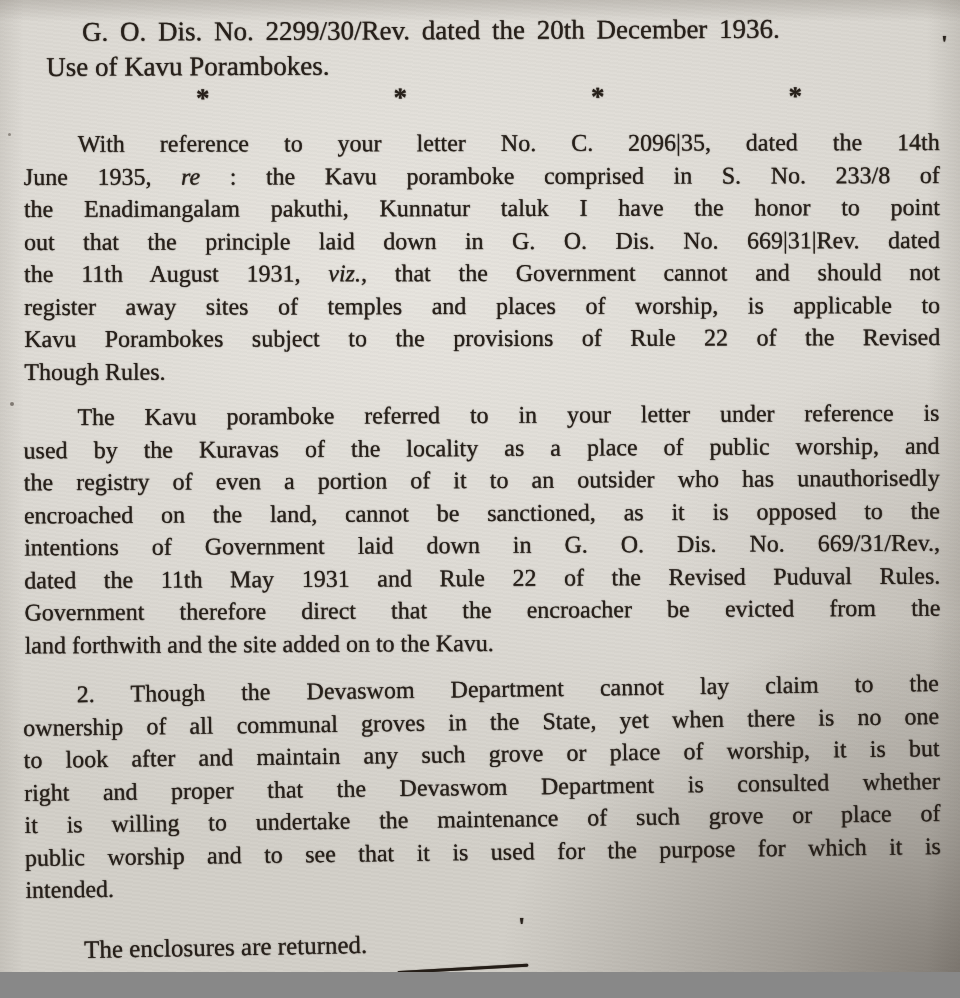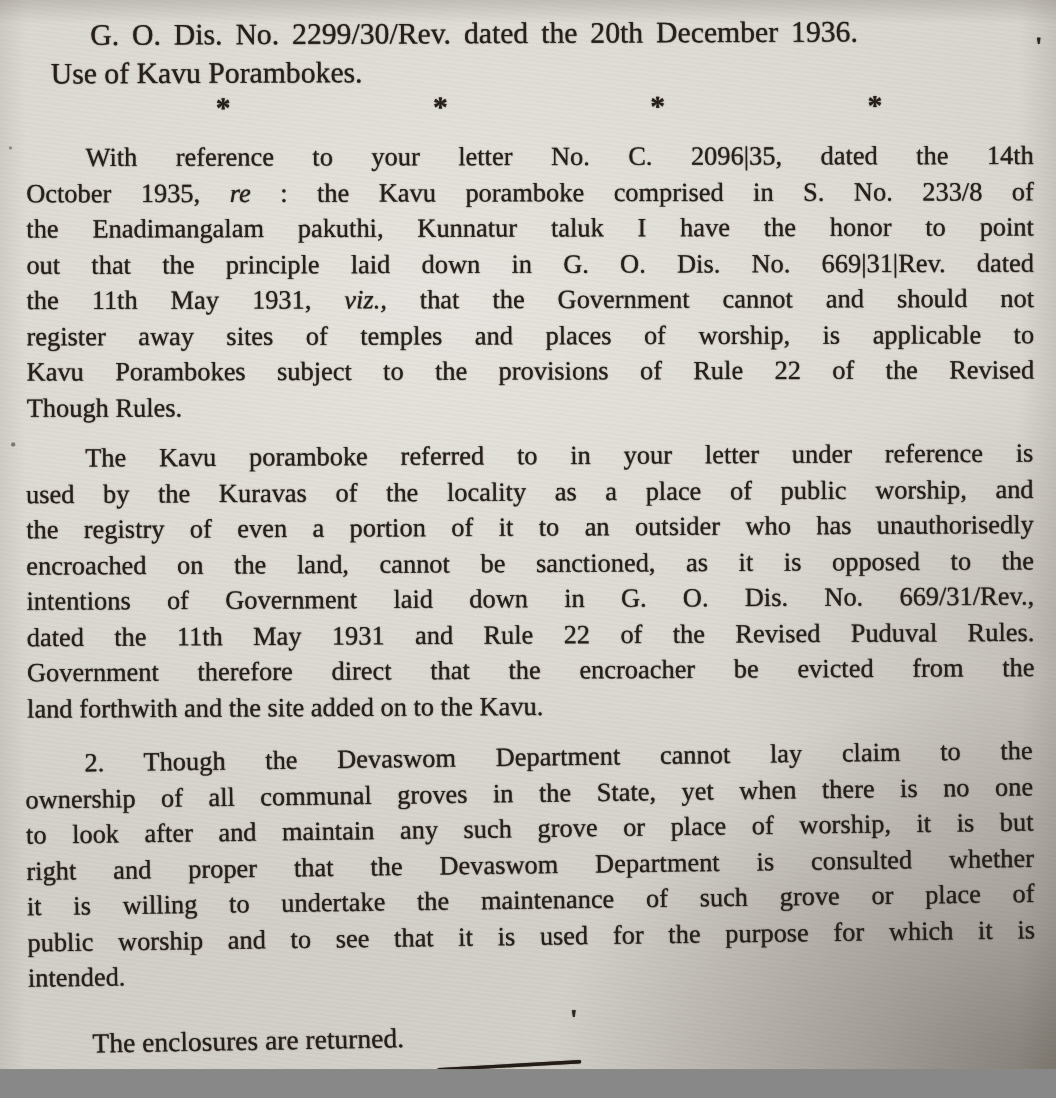--- a/index.html
+++ b/index.html
@@ -99,24 +99,24 @@
 
   <div class="separator">
     <span>*</span>
     <span>*</span>
     <span>*</span>
     <span>*</span>
   </div>
 
   <div class="para para1">
       <div class="line indent"><span>With reference to your letter No. C. 2096|35, dated the 14th</span></div>
-      <div class="line"><span>October 1935, </span><em>re</em><span> : the Kavu poramboke comprised in S. No. 233/8 of</span></div>
+      <div class="line"><span>June 1935, </span><em>re</em><span> : the Kavu poramboke comprised in S. No. 233/8 of</span></div>
       <div class="line"><span>the Enadimangalam pakuthi, Kunnatur taluk I have the honor to point</span></div>
       <div class="line"><span>out that the principle laid down in G. O. Dis. No. 669|31|Rev. dated</span></div>
-      <div class="line"><span>the 11th May 1931, </span><em>viz.,</em><span> that the Government cannot and should not</span></div>
+      <div class="line"><span>the 11th August 1931, </span><em>viz.,</em><span> that the Government cannot and should not</span></div>
       <div class="line"><span>register away sites of temples and places of worship, is applicable to</span></div>
       <div class="line"><span>Kavu Porambokes subject to the provisions of Rule 22 of the Revised</span></div>
       <div class="line no-justify"><span>Though Rules.</span></div>
     </div>
   <div class="para para2">
       <div class="line indent"><span>The Kavu poramboke referred to in your letter under reference is</span></div>
       <div class="line"><span>used by the Kuravas of the locality as a place of public worship, and</span></div>
       <div class="line"><span>the registry of even a portion of it to an outsider who has unauthorisedly</span></div>
       <div class="line"><span>encroached on the land, cannot be sanctioned, as it is opposed to the</span></div>
       <div class="line"><span>intentions of Government laid down in G. O. Dis. No. 669/31/Rev.,</span></div>

